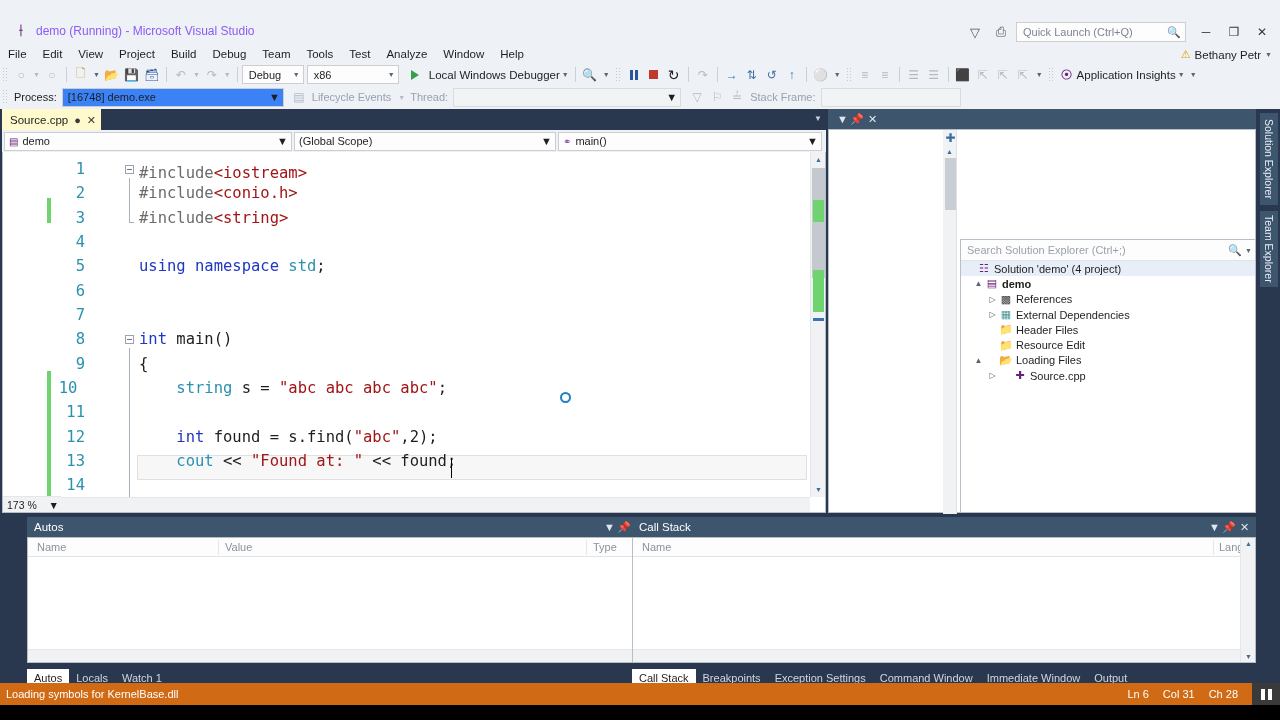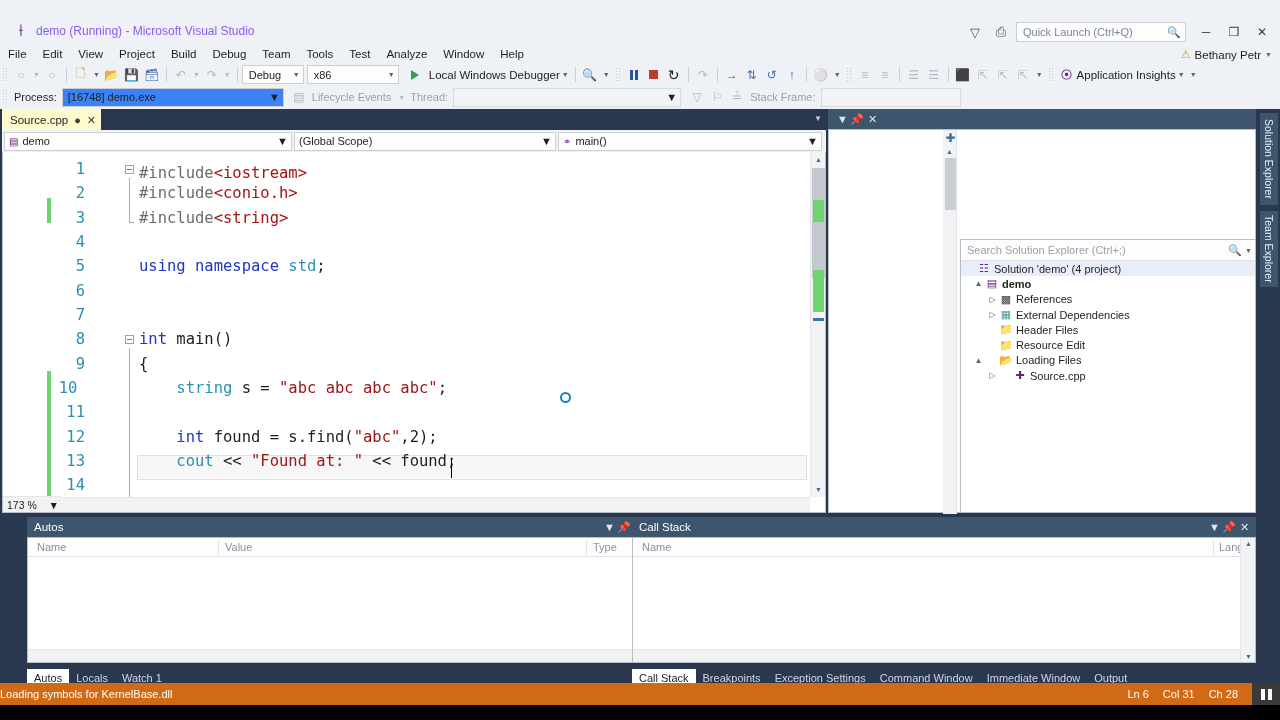--- a/index.html
+++ b/index.html
@@ -164,21 +164,21 @@
   .tw-scroll { position: absolute; right: 0; top: 0; width: 15px; bottom: 0; background: #f1f2f4; border-left: 1px solid #e4e6ea; }
   .tw-scroll .sc-up { position: absolute; top: 2px; left: 0; width: 15px; text-align: center; color: #3b6fa0; font-size: 7px; }
   .tw-scroll .sc-dn { position: absolute; bottom: 2px; left: 0; width: 15px; text-align: center; color: #3b6fa0; font-size: 7px; }
   .tw-hscroll { position: absolute; left: 0; right: 15px; bottom: 0; height: 13px; background: #f1f2f4; border-top: 1px solid #e4e6ea; }
   .tw-tabs { position: absolute; left: 0; bottom: 0; right: 0; height: 18px; display: flex; align-items: flex-end; }
   .tw-tab { height: 18px; padding: 0 7px; display: flex; align-items: center; font-size: 11px; color: #cfd6e0; }
   .tw-tab.active { background: #ffffff; color: #1e1e1e; }
 
   
   .statusbar { position: absolute; left: 0; top: 683px; width: 1280px; height: 22px; background: #d06a14; display: flex; align-items: center; }
-  .sb-text { font-size: 11px; color: #ffffff; }
+  .sb-text { font-size: 11px; color: #ffffff; padding-left: 6px; }
   .sb-right { position: absolute; right: 0; top: 0; height: 22px; display: flex; align-items: center; gap: 0; }
   .sb-cell { font-size: 11px; color: #ffffff; padding: 0 14px 0 0; }
   .sb-pausebtn { width: 28px; height: 22px; background: #3a3a3a; display: flex; align-items: center; justify-content: center; gap: 3px; }
   .sb-pausebtn i { display: block; width: 4px; height: 11px; background: #ffffff; }
   .bottomfill { position: absolute; left: 0; top: 705px; width: 1280px; height: 15px; background: #000000; }
 </style>
 </head>
 <body>
 
 <div id="app">

